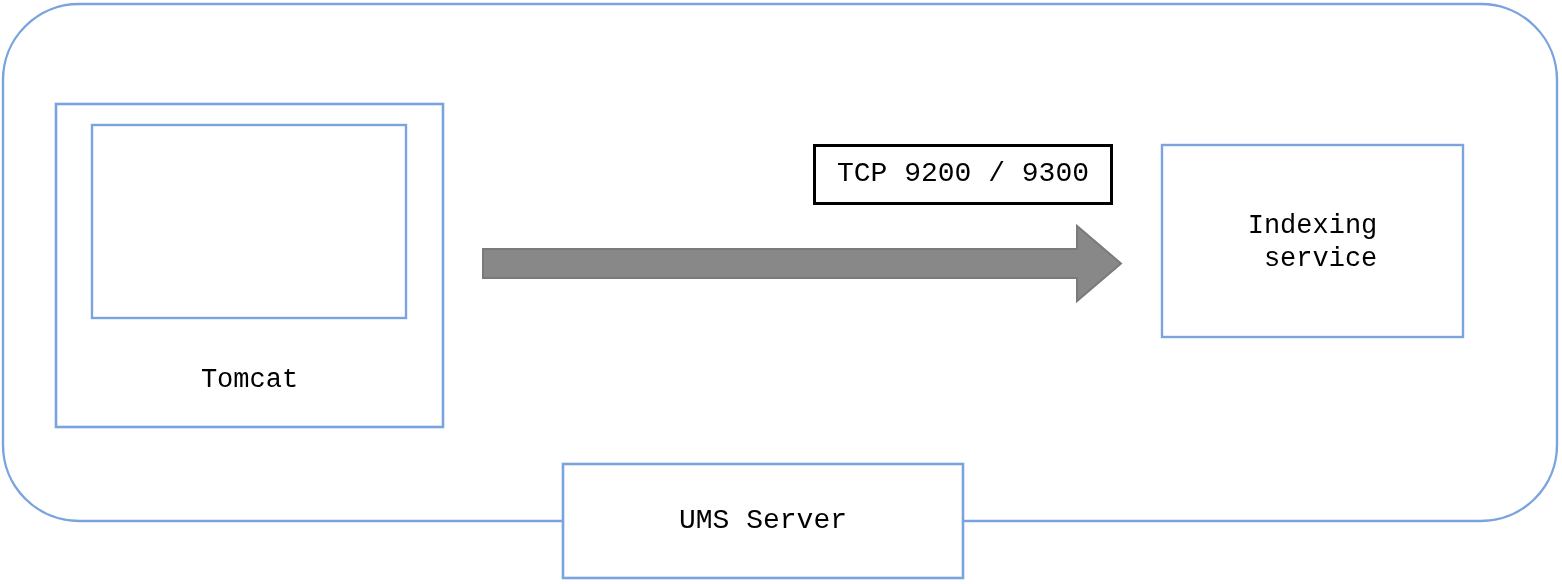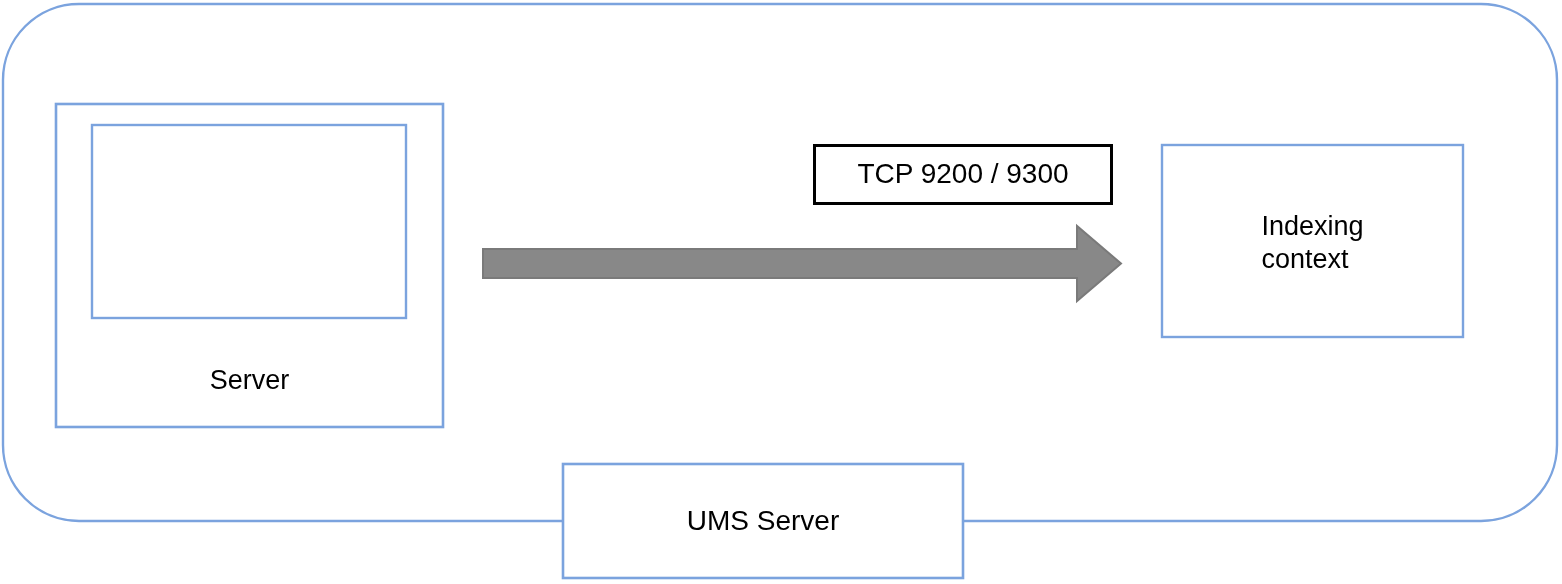--- a/index.html
+++ b/index.html
@@ -22,25 +22,26 @@
     left: 0;
     top: 0;
     width: 1562px;
     height: 584px;
   }
   .node-text {
     position: absolute;
     display: flex;
     align-items: center;
     justify-content: center;
-    text-align: left;
+    text-align: right;
     color: #000000;
     line-height: 1.22;
     white-space: pre-line;
     pointer-events: none;
+    font-family: Liberation Mono, monospace;
   }
   .t27 { font-size: 27px; }
   .t28 { font-size: 28px; }
   .hitbox {
     position: absolute;
   }
 </style>
 </head>
 <body>
 
@@ -57,24 +58,24 @@
     <rect x="1162" y="145" width="301" height="192" fill="#ffffff" stroke="#7BA3DE" stroke-width="2.4"></rect>
 
     <polygon points="483,249 1077,249 1077,226 1121,263.5 1077,301 1077,278 483,278" fill="#888888" stroke="#7A7A7A" stroke-width="2" stroke-linejoin="miter"></polygon>
 
     <rect x="814.5" y="145.5" width="297" height="58" fill="#ffffff" stroke="#000000" stroke-width="3"></rect>
 
     <rect x="563" y="464" width="400" height="114" fill="#ffffff" stroke="#7BA3DE" stroke-width="2.6"></rect>
   </svg>
 
 
-  <div class="node-text t27" style="left:56px; top:360px; width:387px; height:40px;">Server</div>
+  <div class="node-text t27" style="left:56px; top:360px; width:387px; height:40px;">Tomcat</div>
 
   <div class="node-text t27" style="left:1162px; top:205px; width:301px; height:76px;">Indexing
-context</div>
+service</div>
 
   <div class="node-text t28" style="left:814px; top:146px; width:298px; height:57px;">TCP 9200 / 9300</div>
 
   <div class="node-text t28" style="left:563px; top:464px; width:400px; height:114px;border-radius:30px;">UMS Server</div>
 
   <div class="hitbox" style="left:56px; top:104px; width:387px; height:323px;"></div>
   <div class="hitbox" style="left:92px; top:125px; width:314px; height:193px;"></div>
   <div class="hitbox" style="left:1162px; top:145px; width:301px; height:192px;"></div>
   <div class="hitbox" style="left:814px; top:145px; width:298px; height:58px;"></div>
   <div class="hitbox" style="left:563px; top:464px; width:400px; height:114px;"></div>

